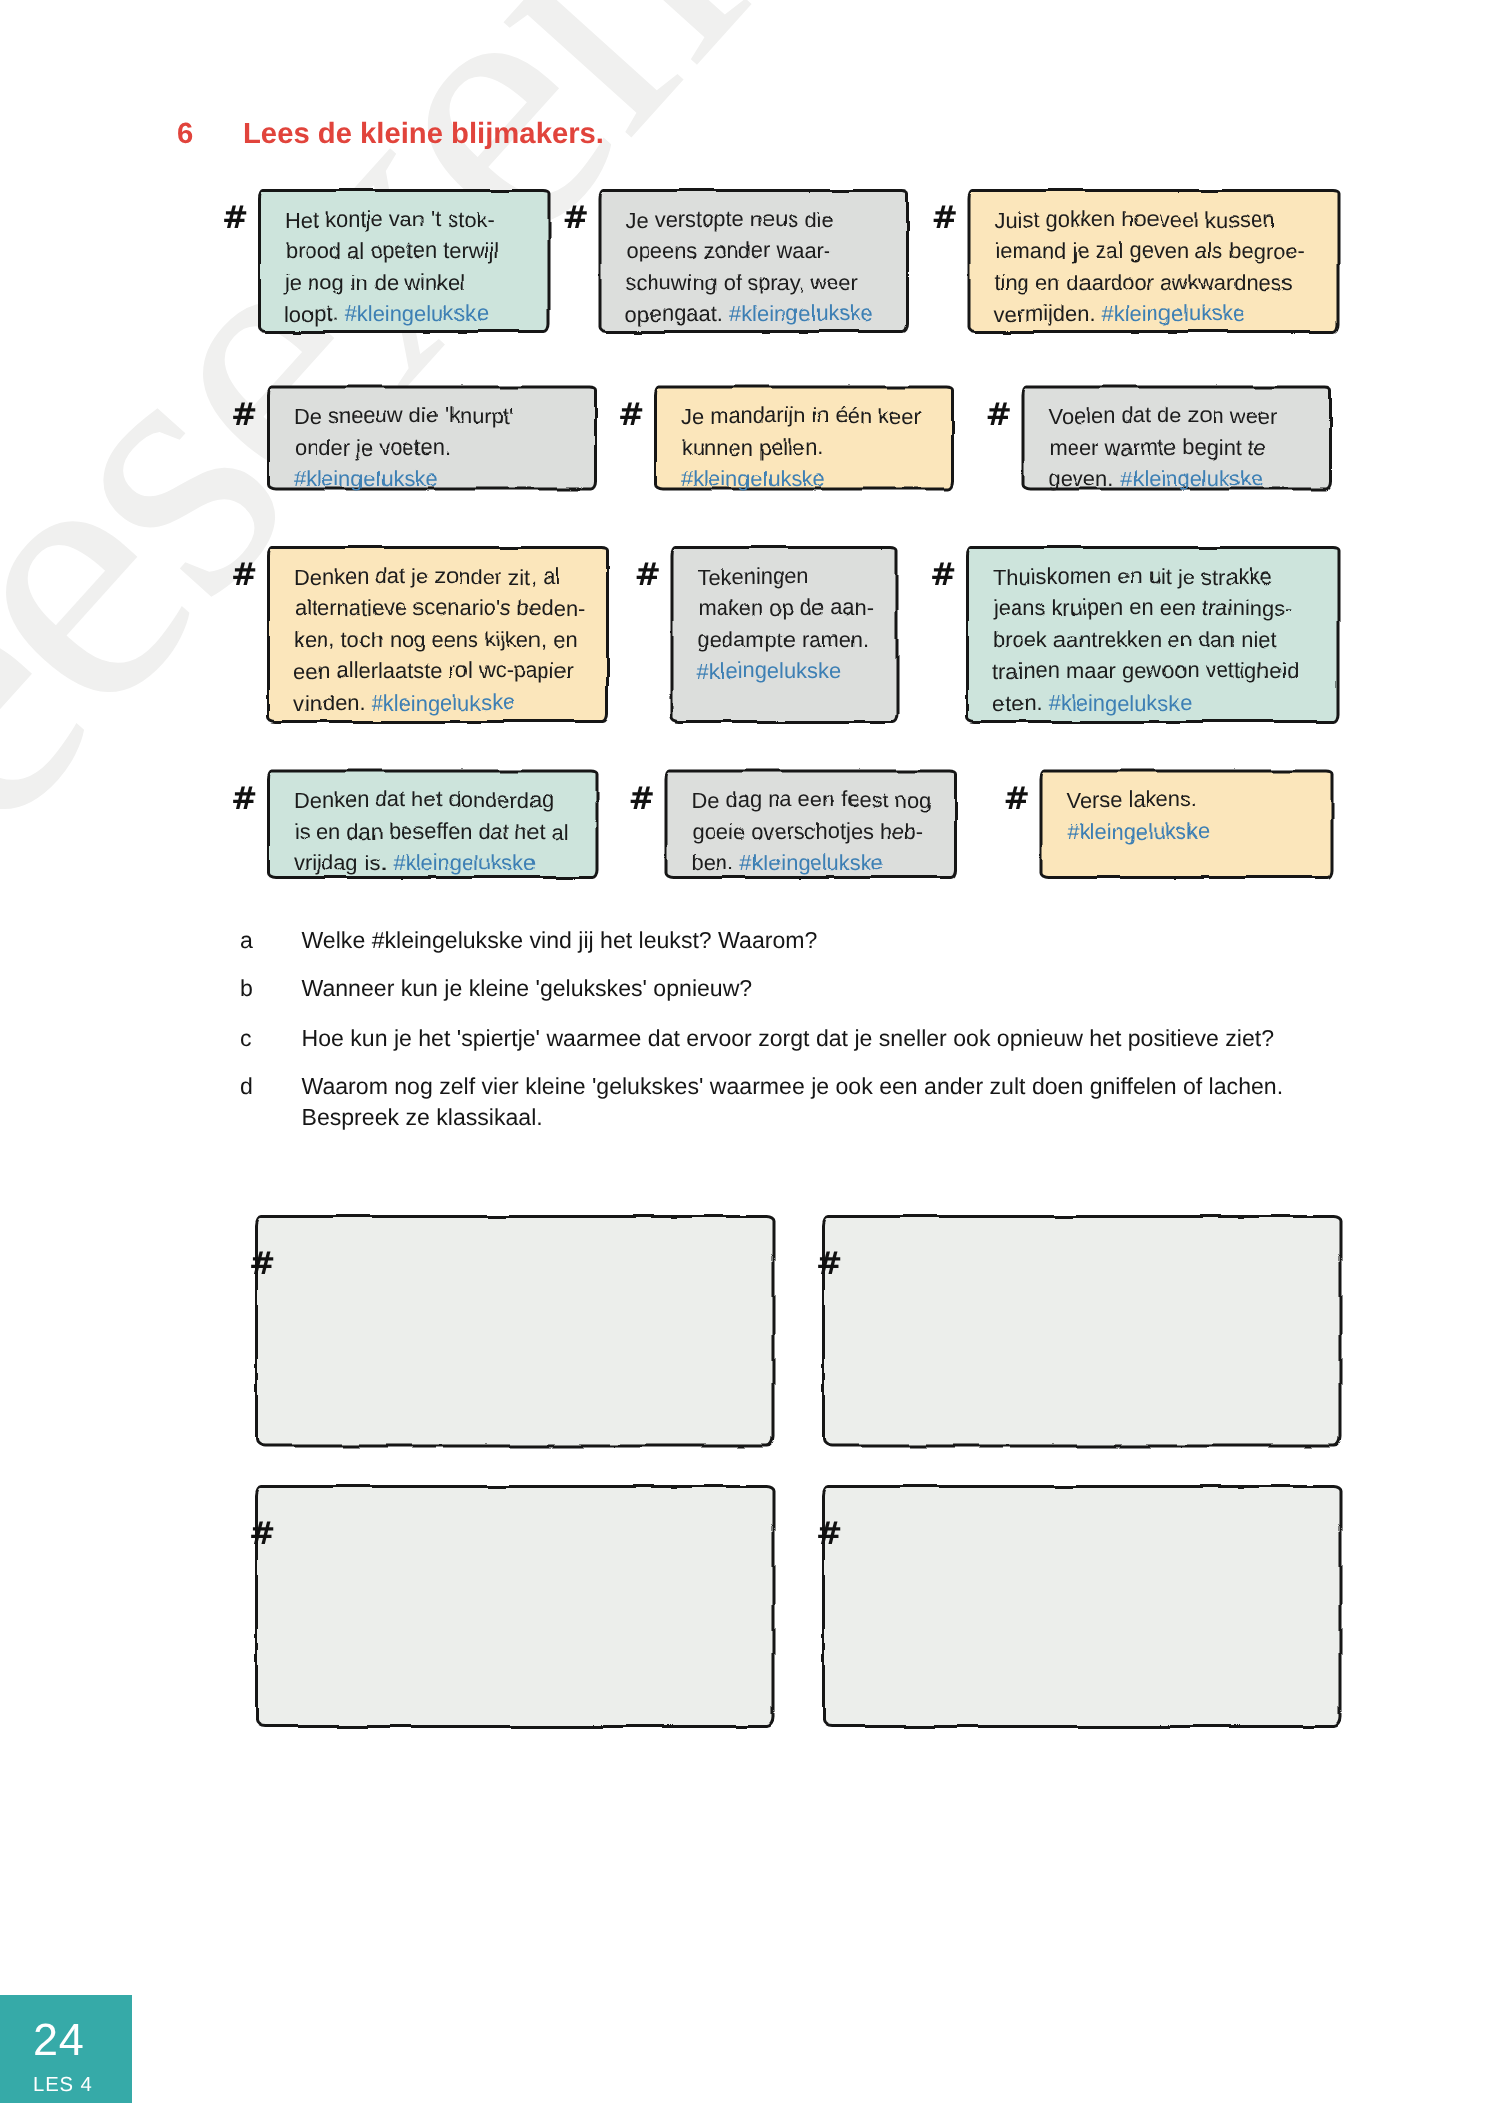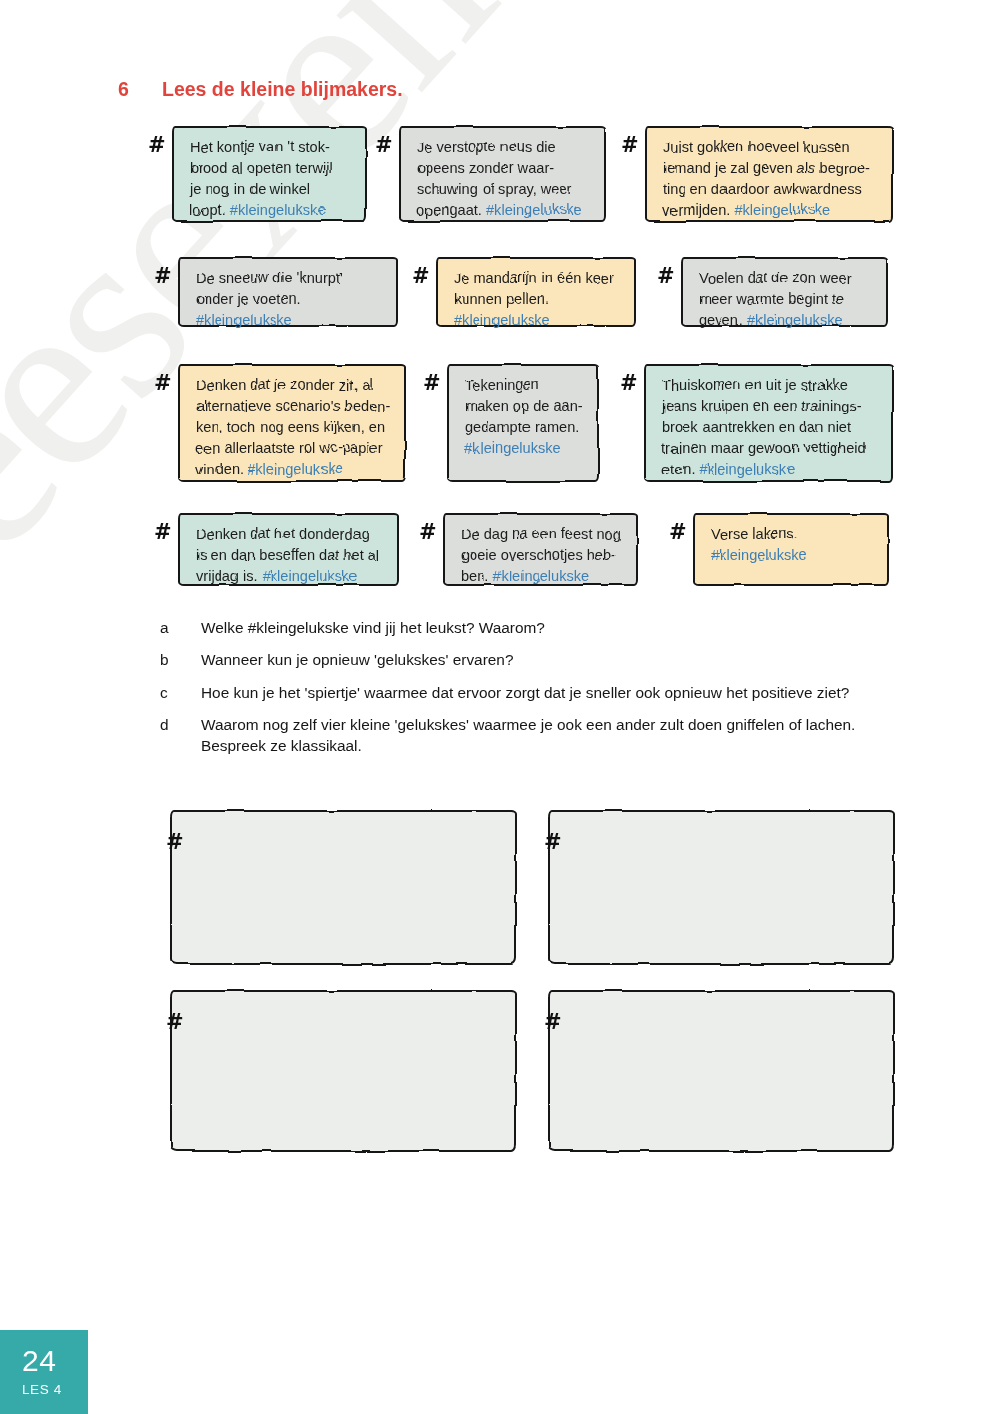--- a/index.html
+++ b/index.html
@@ -139,21 +139,21 @@
     box-sizing: border-box;
     filter: url(#rough);
   }
 
   
   .footer-tab {
     position: absolute;
     left: 0;
     top: 1330px;
     width: 88px;
-    height: 84px;
+    height: 72px;
     background: #36aaa8;
     color: #ffffff;
     z-index: 5;
   }
   .footer-page {
     position: absolute;
     left: 22px;
     top: 14px;
     font-size: 30px;
     font-weight: normal;
@@ -278,21 +278,21 @@
 
   </div>
 
   <div class="qlist">
     <div class="qrow">
       <div class="qletter">a</div>
       <div class="qtext">Welke #kleingelukske vind jij het leukst? Waarom?</div>
     </div>
     <div class="qrow">
       <div class="qletter">b</div>
-      <div class="qtext">Wanneer kun je opnieuw 'gelukskes' ervaren?</div>
+      <div class="qtext">Wanneer kun je kleine 'gelukskes' opnieuw?</div>
     </div>
     <div class="qrow">
       <div class="qletter">c</div>
       <div class="qtext">Hoe kun je het 'spiertje' waarmee dat ervoor zorgt dat je sneller ook opnieuw het positieve ziet?</div>
     </div>
     <div class="qrow">
       <div class="qletter">d</div>
       <div class="qtext">Waarom nog zelf vier kleine 'gelukskes' waarmee je ook een ander zult doen gniffelen of lachen. Bespreek ze klassikaal.</div>
     </div>
   </div>

